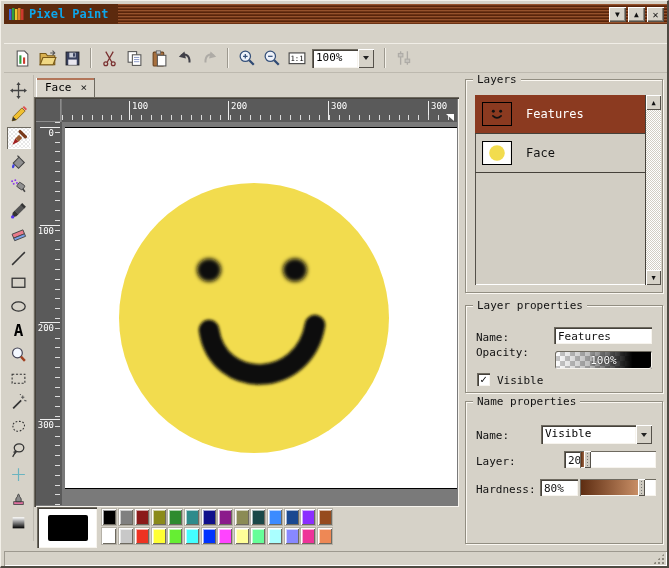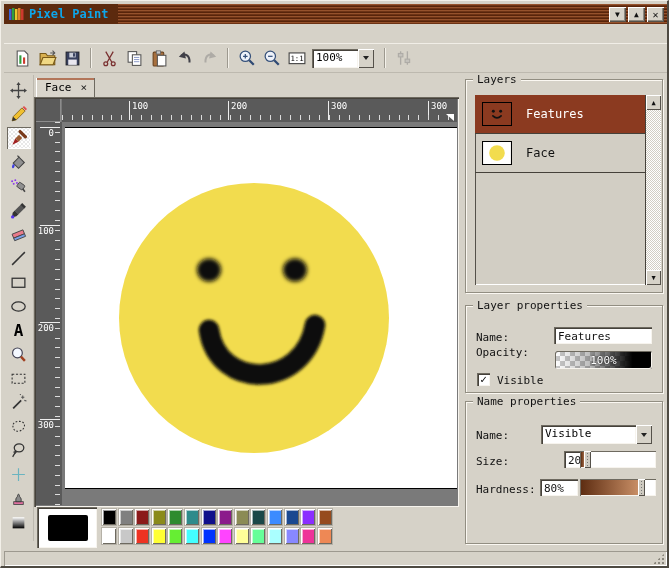--- a/index.html
+++ b/index.html
@@ -470,21 +470,21 @@
 
     <div class="fs" id="fs-tool">
       <div class="fs-legend">Name properties</div>
       <span class="flabel" style="left:10px;top:27px">Name:</span>
       <div class="mcombo">
         <div class="cfield">Visible</div>
         <div class="cbtn" style="width:16px;background:#d6d2c8;display:flex;align-items:center;justify-content:center;box-shadow:inset 1px 1px 0 #fff,inset -1px -1px 0 #55514a;">
           <div class="arrow-down"></div>
         </div>
       </div>
-      <span class="flabel" style="left:10px;top:53px">Size:</span>
+      <span class="flabel" style="left:10px;top:53px">Layer:</span>
       <input class="tinput" style="left: 74px; top: 49px; width: 38px; margin-left: 24px;" value="20px">
       <div class="slider" style="left:114px;top:49px">
         <div class="sfill" style="width: calc(9% - 2px);"></div>
         <div class="sthumb" style="left: calc(9% - 3px);"></div>
       </div>
       <span class="flabel" style="left:10px;top:81px">Hardness:</span>
       <input class="tinput" style="left: 74px; top: 77px; width: 38px;" value="80%">
       <div class="slider" style="left:114px;top:77px">
         <div class="sfill" style="width: calc(80% - 2px);"></div>
         <div class="sthumb" style="left: calc(80% - 3px);"></div>

